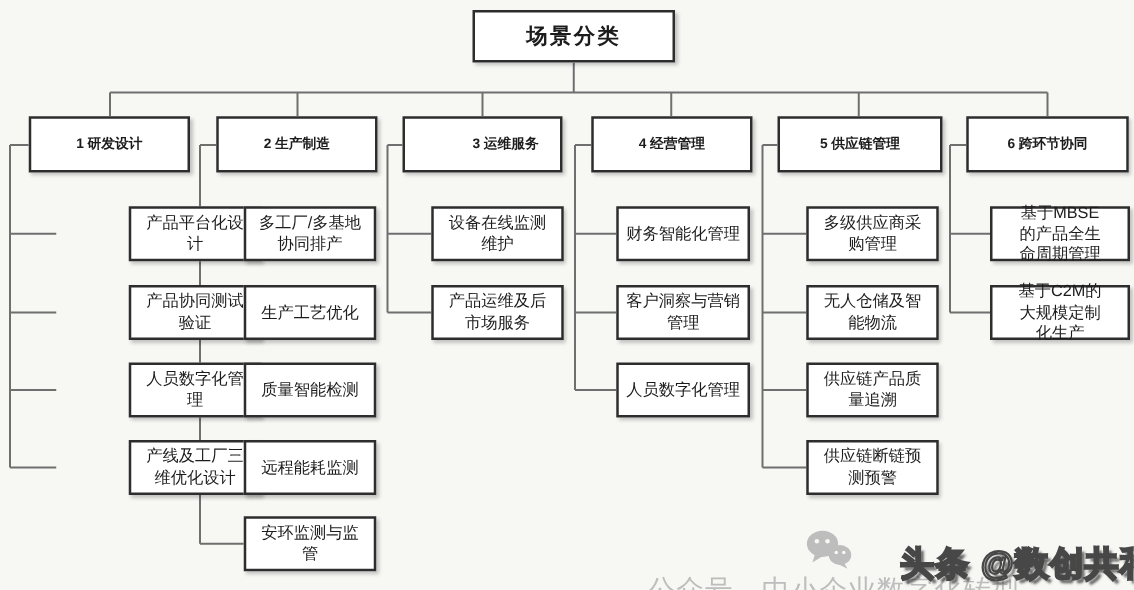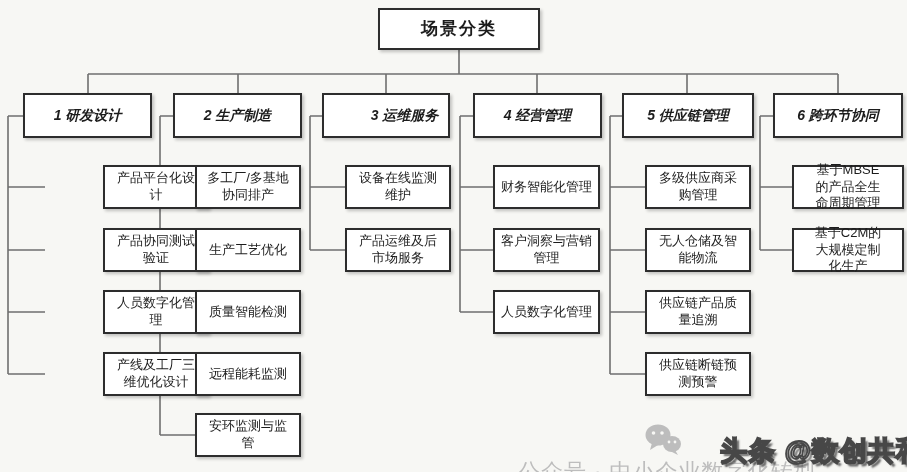--- a/index.html
+++ b/index.html
@@ -27,21 +27,21 @@
     color:#1c1c1c;
     box-sizing:border-box;
     line-height:1.3;
   }
   .root{
     left:378px;top:8px;width:162px;height:42px;
     font-size:17px;font-weight:bold;letter-spacing:2px;
   }
   .hdr{
     top:93px;height:45px;
-    font-size:14px;font-weight:bold;font-style:italic;
+    font-size:11px;font-weight:bold;
   }
   .child{
     width:106px;height:44px;
     font-size:13px;
     padding:2px 6px;
   }
   
   .h1{left:23px;width:129px;} .h2{left:173px;width:129px;}
   .h3{left:322px;width:128px;padding-left:37px;} .h4{left:473px;width:129px;}
   .h5{left:622px;width:132px;} .h6{left:773px;width:130px;}

